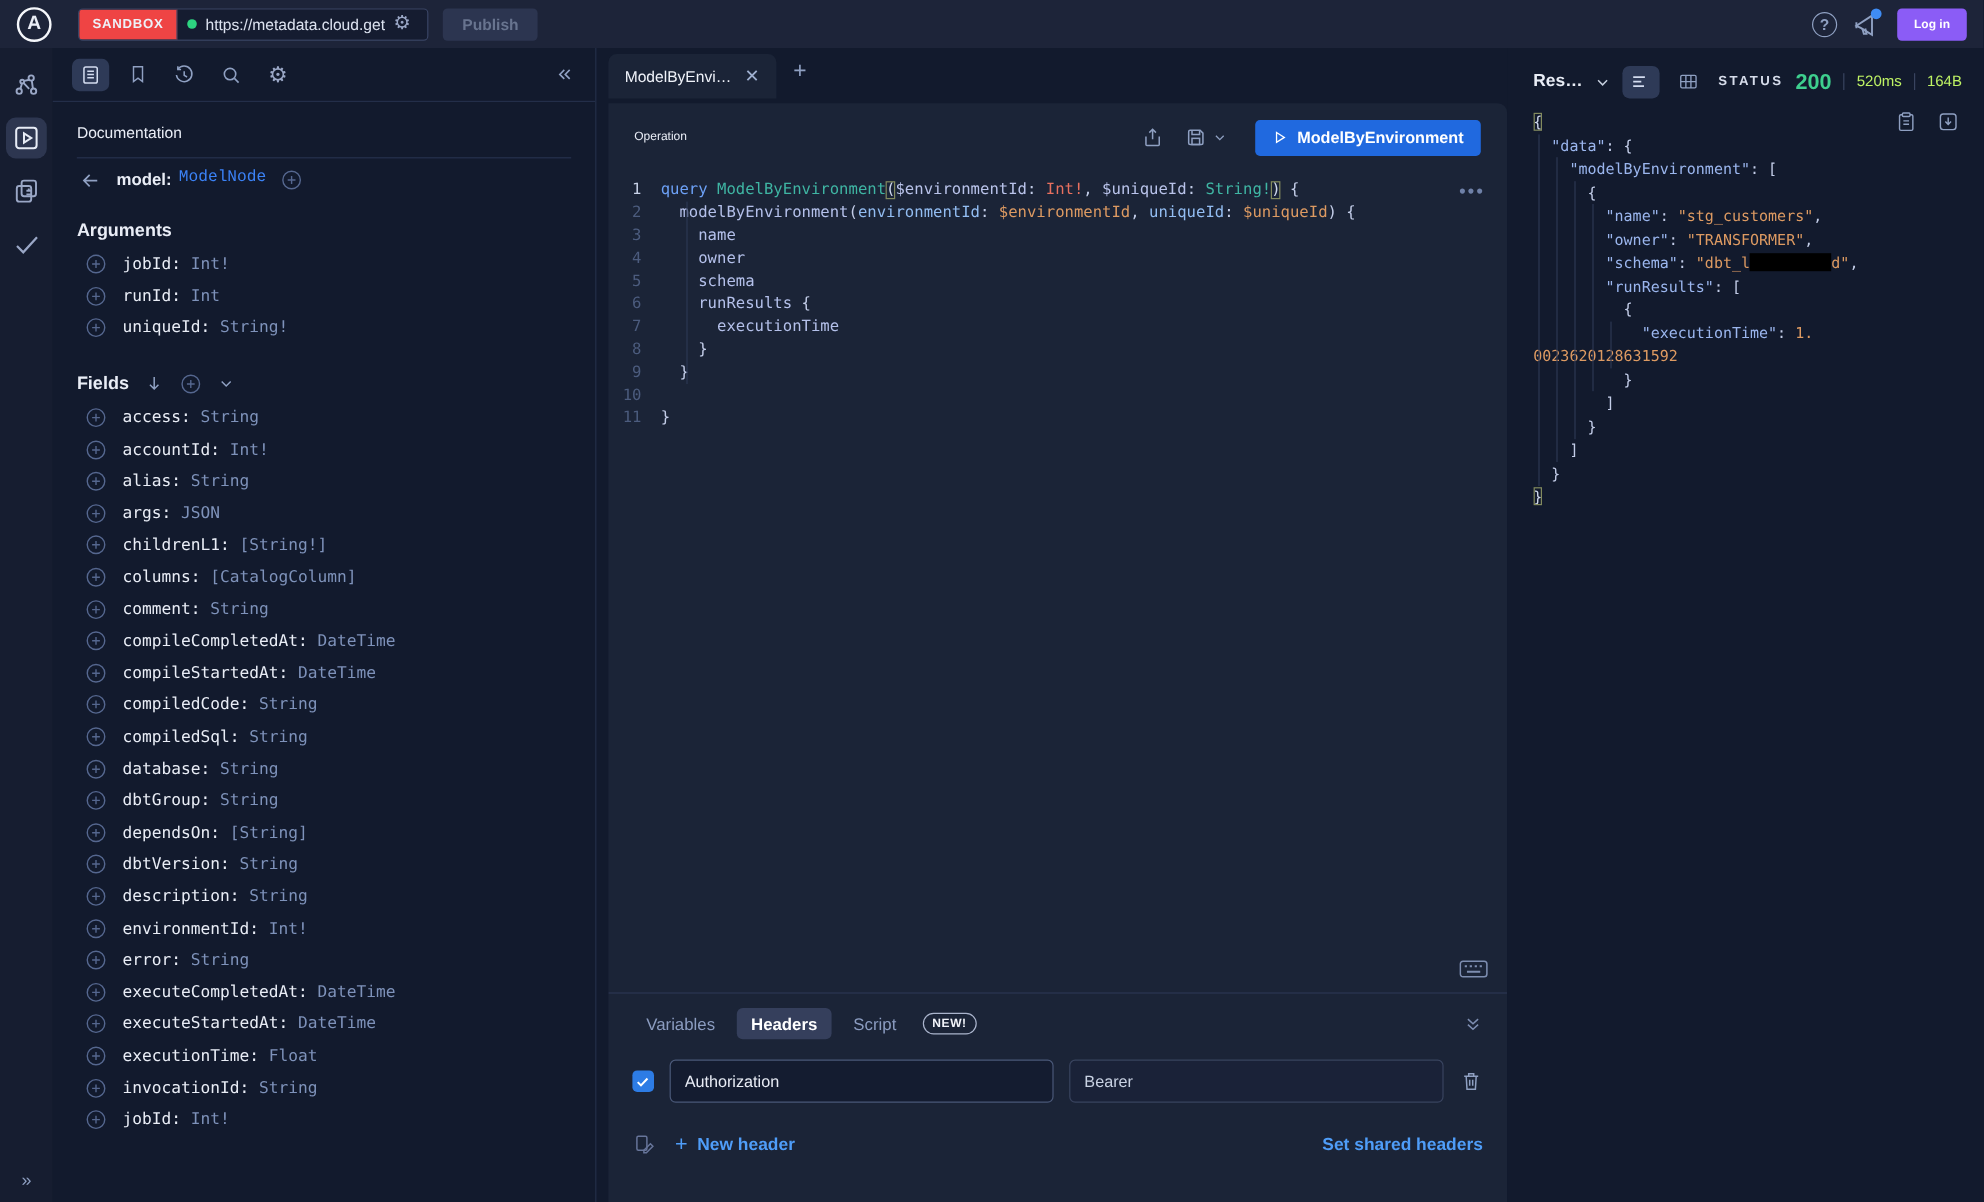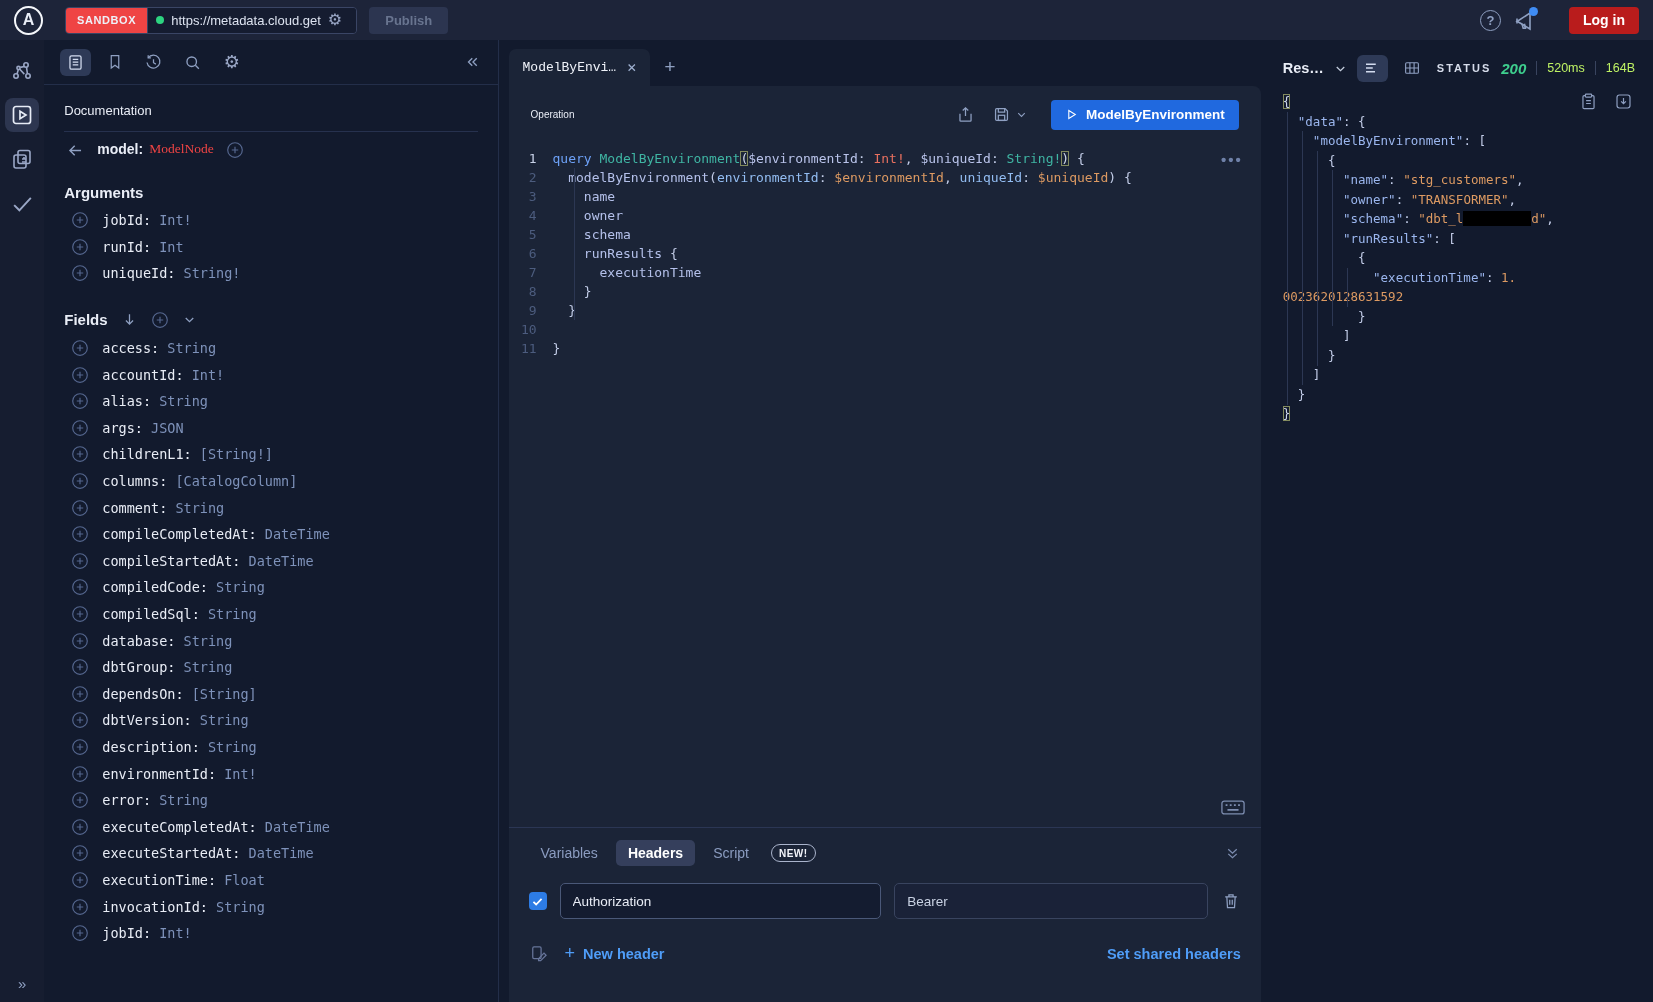--- a/index.html
+++ b/index.html
@@ -17,51 +17,51 @@
   .green-dot { width:8px; height:8px; border-radius:50%; background:#2dd480; flex:none; }
   .url-text { font-size:13px; color:#dde3f0; white-space:nowrap; overflow:hidden; }
   .gear { color:#9aa7c6; font-size:16px; line-height:1; }
   .publish-btn { background:#2c3550; color:#68748f; font-weight:bold; font-size:13px; border:none;
     border-radius:4px; height:27px; padding:0 16px; }
   .topbar-spacer { flex:1; }
   .help-circle { width:21px; height:21px; border:1.5px solid #8fa0c2; border-radius:50%; color:#8fa0c2;
     font-size:13px; font-weight:bold; display:flex; align-items:center; justify-content:center; }
   .megaphone-wrap { position:relative; width:24px; height:24px; }
   .notif-dot { position:absolute; top:-1px; right:-1px; width:9px; height:9px; border-radius:50%; background:#3f8cf4; }
-  .login-btn { background:#b91c1c; color:#fff; font-weight:bold; font-size:14px; border:none; border-radius:4px;
-    height:27px; padding:0 14px; margin-left:20px; }
+  .login-btn { background:#8b5cf6; color:#fff; font-weight:bold; font-size:10px; border:none; border-radius:4px;
+    height:27px; padding:0 14px; margin-left:2px; }
 
   
   .main { display:flex; height:962px; }
   .rail { width:45px; background:#161d30; display:flex; flex-direction:column; align-items:center; padding:14px 0 10px; gap:10px; }
   .rail-item { width:34px; height:34px; border-radius:8px; display:flex; align-items:center; justify-content:center; }
   .rail-item.selected { background:#2d3650; }
   .rail-expand { margin-top:auto; color:#8fa0c2; font-size:15px; }
 
   .docs { width:462px; background:#121a2d; border-right:1px solid #232e49; display:flex; flex-direction:column; }
   .docs-toolbar { height:45px; border-bottom:1px solid #232e49; display:flex; align-items:center; padding:0 16px; gap:8px; }
   .tool-ic { width:31px; height:27px; border-radius:6px; display:flex; align-items:center; justify-content:center; }
   .tool-ic.selected { background:#2e3a57; }
   .docs-collapse { margin-left:auto; color:#8fa0c2; }
   .docs-body { padding:18px 20px 0 20px; overflow:hidden; }
   .docs-title { font-size:13px; font-weight:normal; }
   .docs-rule { border:none; border-top:1px solid #26314e; margin:13px 0 0 0; }
   .breadcrumb { display:flex; align-items:flex-start; gap:12px; padding:9px 0 4px 2px; }
   .bc-label { font-weight:bold; font-size:14px; }
-  .bc-type { font-family:Liberation Serif, serif; font-size:13.5px; color:#ef4444; margin-left:-6px; }
+  .bc-type { font-family:Liberation Mono, monospace; font-size:13.5px; color:#3b82f6; margin-left:-6px; }
   .section-title { font-size:15px; font-weight:bold; margin:20px 0 6px 0; display:flex; align-items:center; gap:13px; }
   .doc-row { display:flex; align-items:center; gap:13px; height:26.6px; padding-left:7px;
     font-family:"DejaVu Sans Mono", monospace; font-size:13.5px; }
   .doc-row .fname { color:#e9edf6; }
   .doc-row .ftype { color:#7e92ba; }
   .plus-ic { display:flex; align-items:center; }
 
   
   .center { width:775px; display:flex; flex-direction:column; padding-left:10px; }
-  .tabs-row { height:46px; display:flex; align-items:flex-end; gap:14px;font-family:Liberation Mono, monospace; }
+  .tabs-row { height:46px; display:flex; align-items:center; gap:14px; }
   .tab { background:#1b2437; border-radius:7px 7px 0 0; height:37px; padding:0 14px; display:flex; align-items:center; gap:11px; }
   .tab-label { font-size:13px; color:#f0f3fa; }
   .tab-close { color:#9fb0d0; font-size:15px; }
   .newtab { color:#8fa0c2; font-size:19px; padding-bottom:7px; }
   .card { background:#1b2437; border-radius:0 8px 0 0; flex:1; display:flex; flex-direction:column; overflow:hidden; }
   .op-header { height:57px; display:flex; align-items:center; padding:0 22px; gap:17px; }
   .op-title { font-size:10px; font-weight:normal; flex:1; }
   .run-btn { background:#2069df; border:none; border-radius:4px; color:#fff; font-weight:bold; font-size:13.5px;
     height:30px; padding:0 14px; display:flex; align-items:center; gap:8px; margin-left:6px; }
   .save-wrap { display:flex; align-items:center; gap:4px; }
@@ -104,21 +104,21 @@
   .shared-link { margin-left:auto; }
 
   
   .right { flex:1; background:#121a2d; padding:12px 18px 0 22px; position:relative; }
   .resp-header { display:flex; align-items:center; gap:9px; height:32px; }
   .resp-title { font-size:14.5px; font-weight:bold; }
   .resp-ic { width:31px; height:27px; border-radius:6px; display:flex; align-items:center; justify-content:center; }
   .resp-ic.selected { background:#2e3a57; }
   .status-group { margin-left:auto; display:flex; align-items:center; gap:10px; }
   .status-label { font-size:11px; font-weight:bold; letter-spacing:2px; color:#d6dcea; }
-  .status-code { font-size:15px; font-weight:bold; color:#3ecf8e;font-style:italic; }
+  .status-code { font-size:18px; font-weight:bold; color:#3ecf8e; }
   .vsep { width:1px; height:14px; background:#39445f; }
   .meta-val { font-size:12.5px; color:#bef264; }
   .resp-actions { position:absolute; top:52px; right:20px; display:flex; gap:16px; }
   .resp-lines { position:relative; margin-top:8px; font-family:"DejaVu Sans Mono", monospace;
     font-size:12.5px; line-height:19.5px; }
   .resp-line { white-space:pre; }
   .rguide { position:absolute; width:1px; background:#2c3753; }
   .rg0 { left:4px; top:19.5px; height:293px; }
   .rg1 { left:calc(2ch + 4px); top:39px; height:254px; }
   .rg2 { left:calc(4ch + 4px); top:58.5px; height:215px; }

